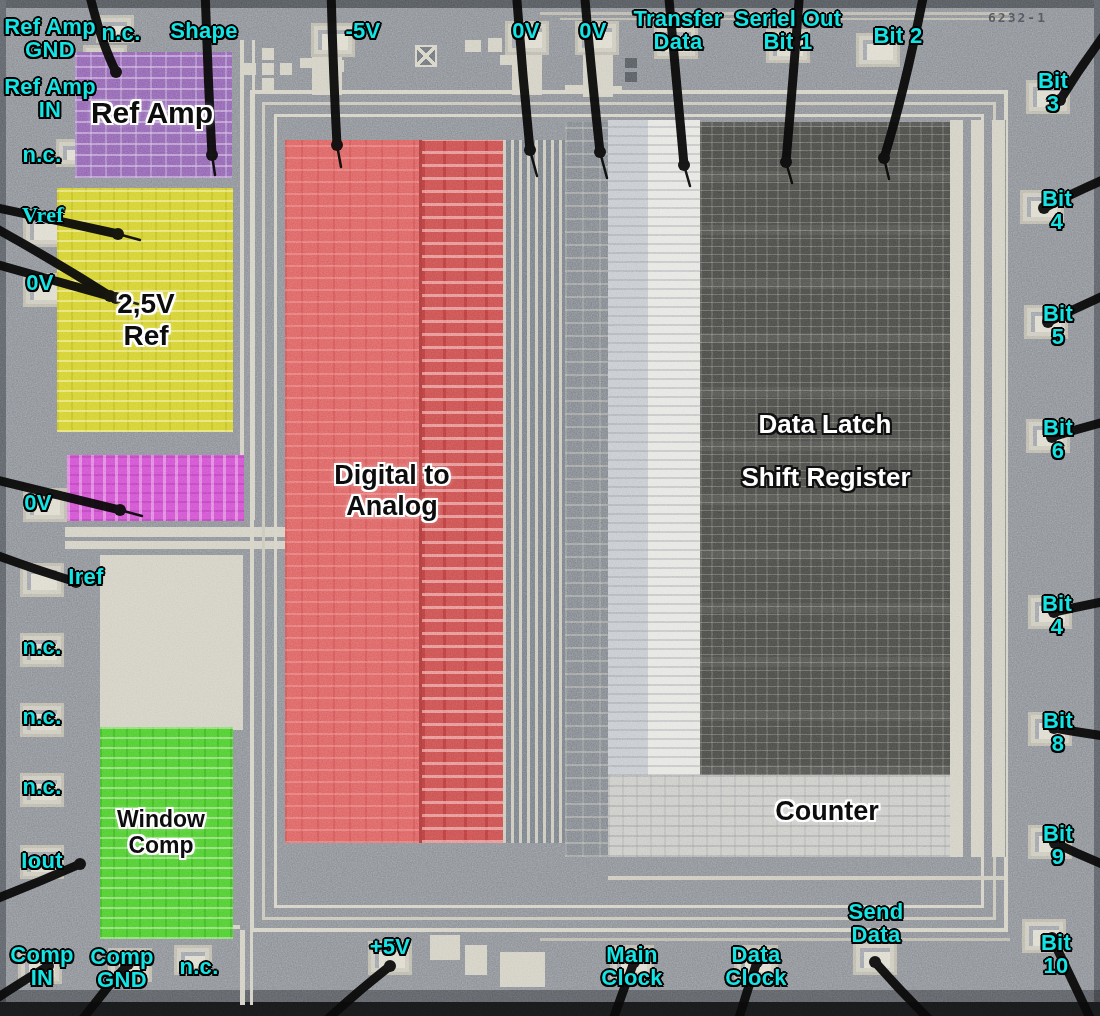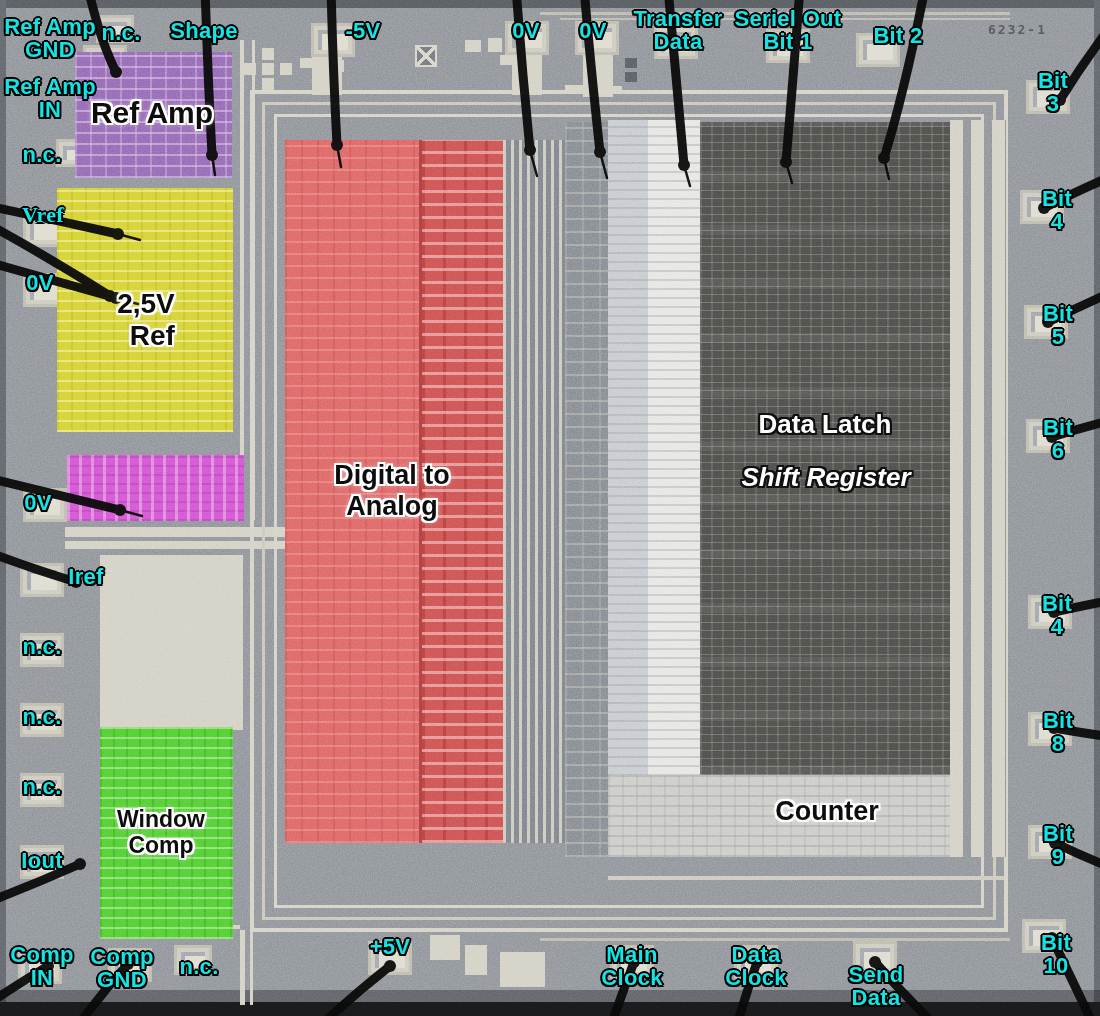--- a/index.html
+++ b/index.html
@@ -173,21 +173,21 @@
   <div class="pad" style="left:20px;top:845px;"></div>
   <div class="pad" style="left:56px;top:139px;width:38px;height:28px;"></div>
   <div class="pad" style="left:18px;top:950px;"></div>
   <div class="pad" style="left:108px;top:948px;"></div>
   <div class="pad" style="left:174px;top:945px;width:38px;height:30px;"></div>
   <div class="pad" style="left:368px;top:941px;"></div>
   <div class="pad" style="left:610px;top:945px;"></div>
   <div class="pad" style="left:734px;top:945px;"></div>
   <div class="pad" style="left:853px;top:941px;"></div>
 
-  <div class="marking" style="left:988px;top:10px;margin-top:12px;">6232-1</div>
+  <div class="marking" style="left:988px;top:10px;">6232-1</div>
 
   <svg class="grain" width="1100" height="1016">
     <filter id="gn">
         <feTurbulence type="fractalNoise" baseFrequency="0.8" numOctaves="2" seed="7"></feTurbulence>
       <feColorMatrix type="matrix" values="0 0 0 0 0.62  0 0 0 0 0.62  0 0 0 0 0.60  0 0 0 0.9 0"></feColorMatrix>
       </filter>
     <rect width="1100" height="1016" filter="url(#gn)"></rect>
   </svg>
 
   <svg class="layer" width="1100" height="1016" fill="none" stroke="#0b0b0b" stroke-width="9" stroke-linecap="round" opacity="0.95">
@@ -297,27 +297,27 @@
   <div class="pin" style="left:42px;top:944px;">Comp
 IN</div>
   <div class="pin" style="left:122px;top:946px;">Comp
 GND</div>
   <div class="pin" style="left:199px;top:956px;">n.c.</div>
   <div class="pin" style="left:390px;top:936px;">+5V</div>
   <div class="pin" style="left:632px;top:944px;">Main
 Clock</div>
   <div class="pin" style="left:756px;top:944px;">Data
 Clock</div>
-  <div class="pin" style="left:876px;top:964px;">Send
+  <div class="pin" style="left:876px;top:901px;">Send
 Data</div>
 
   <div class="bl" style="left:152px;top:96px;font-size:30px;">Ref Amp</div>
-  <div class="bl" style="left:146px;top:288px;font-size:28px;text-align:right;">2,5V
+  <div class="bl" style="left:146px;top:288px;font-size:28px;">2,5V
 Ref</div>
   <div class="bl" style="left:161px;top:806px;font-size:23px;">Window
 Comp</div>
   <div class="bl" style="left:392px;top:460px;font-size:27px;">Digital to
 Analog</div>
   <div class="wl" style="left:825px;top:410px;font-size:26px;">Data Latch</div>
-  <div class="wl" style="left:826px;top:463px;font-size:26px;font-style:italic;">Shift Register</div>
+  <div class="wl" style="left:826px;top:463px;font-size:26px;">Shift Register</div>
   <div class="bl" style="left:827px;top:796px;font-size:27px;">Counter</div>
 
 </div>
 
 </body></html>

